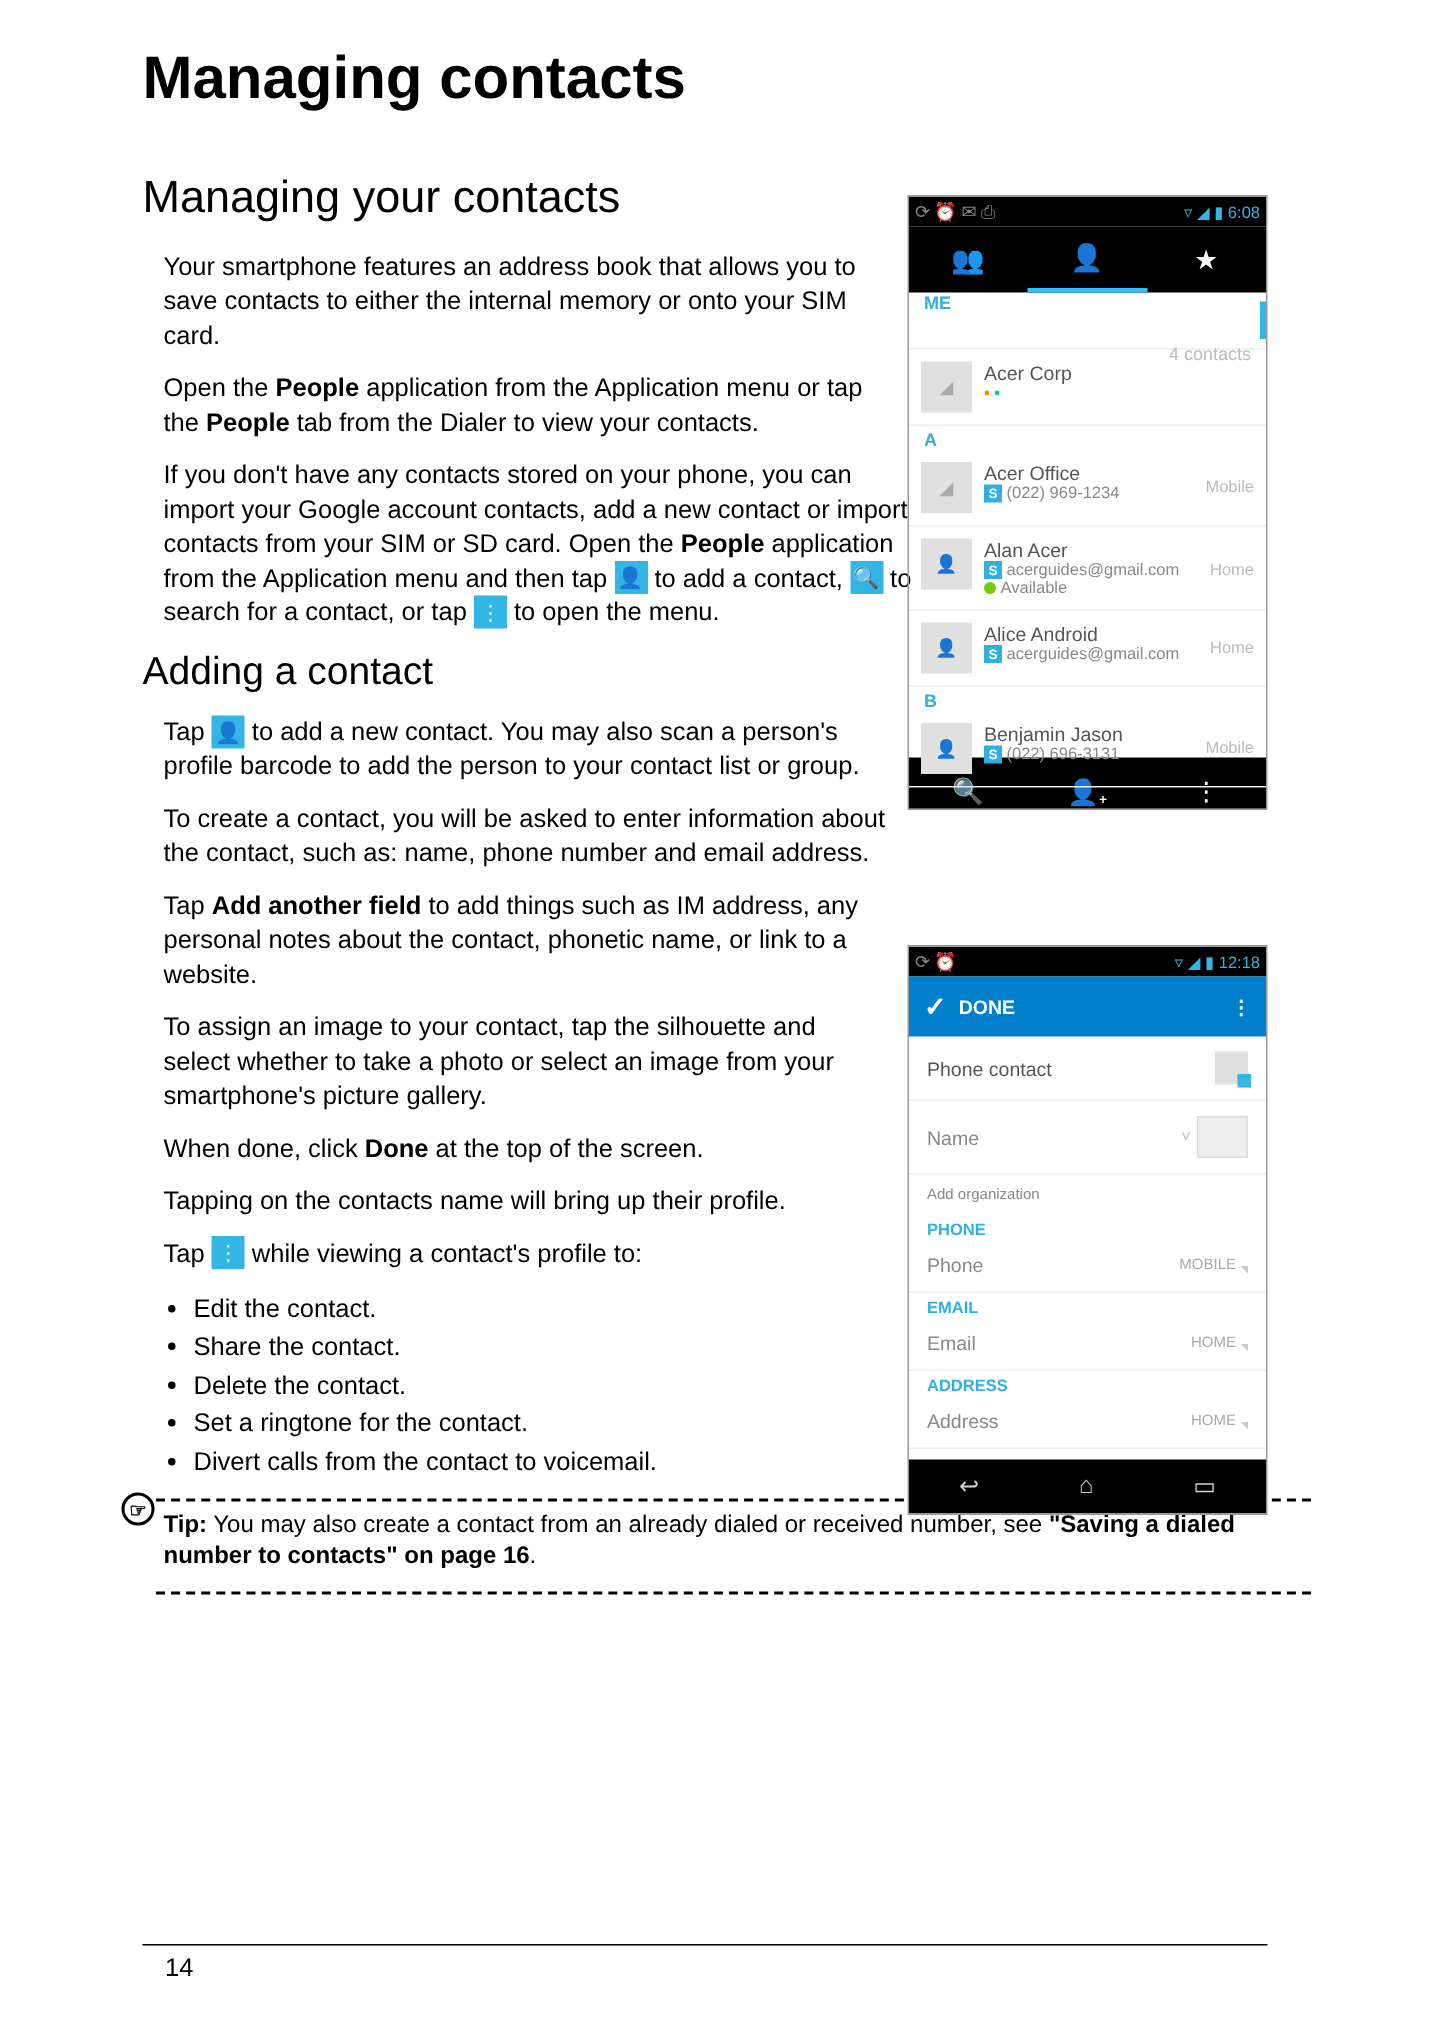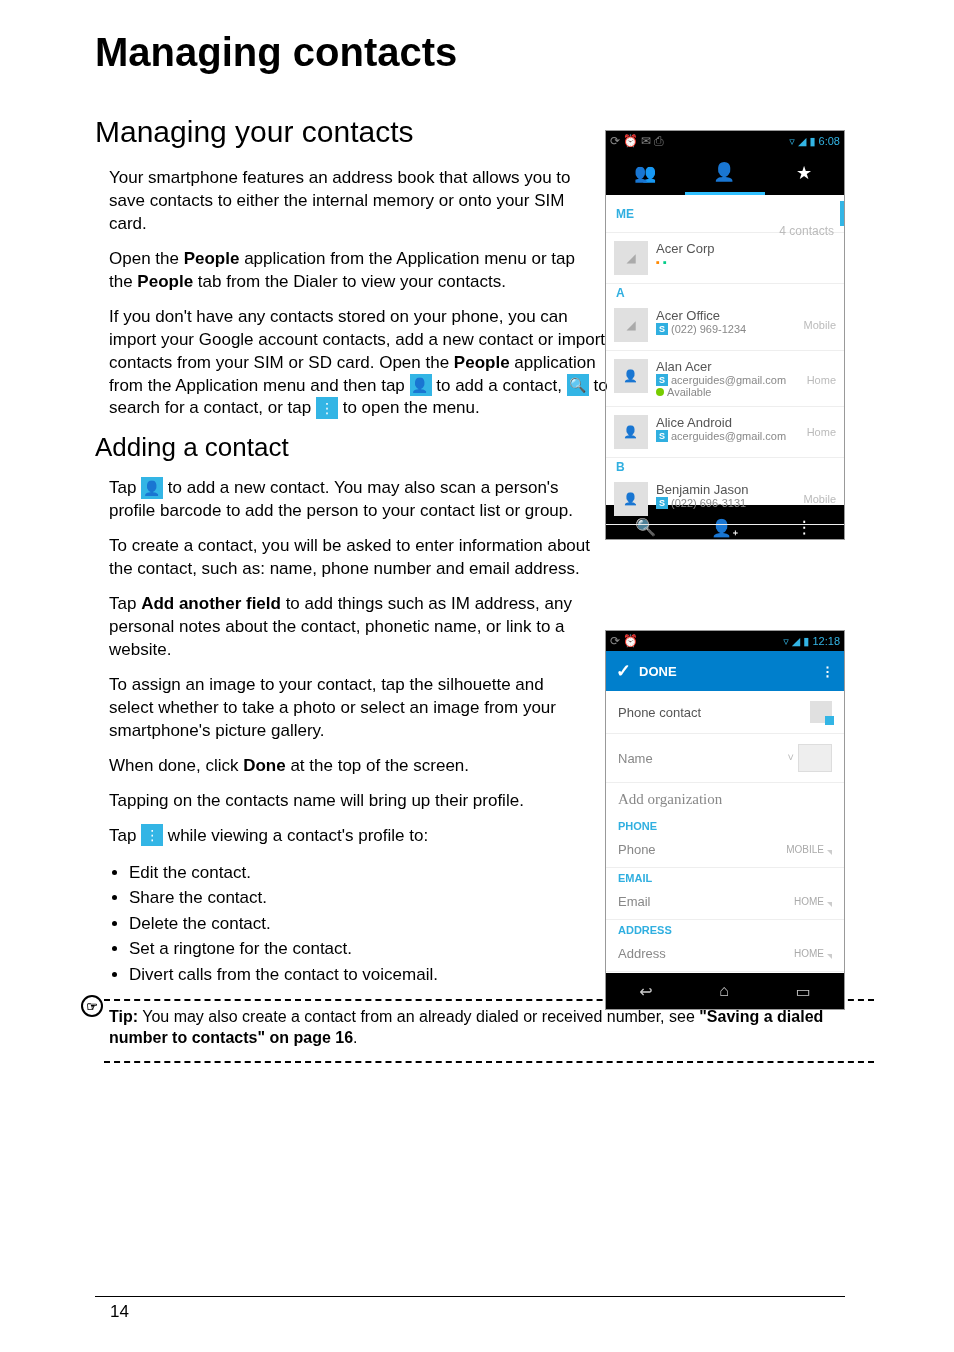--- a/index.html
+++ b/index.html
@@ -30,21 +30,21 @@
   .shot { position:absolute; border:1px solid #999; width:240px; font-size:12px; overflow:hidden;}
   .shot1 { top:130px; right:95px; height:410px;}
   .shot2 { top:630px; right:95px; height:380px;}
   .status-bar { height:20px; background:#000; color:#ccc; font-size:11px; display:flex; align-items:center; justify-content:space-between; padding:0 4px;}
   .status-left span{ margin-right:3px; color:#888; font-size:12px;}
   .status-right { color:#33b5e5;text-align:center;}
   .tabs { height:44px; background:#000; display:flex; }
   .tab { width:33.3%; display:flex; align-items:center; justify-content:center; color:#fff; font-size:18px;}
   .tab.active { border-bottom:3px solid #30c0ff; }
   .tab-glyph { color:#fff; }
-  .me-row { display:flex; align-items:center; height:38px; padding:0 10px; justify-content:space-between; border-bottom:1px solid #eee; position:relative;}
+  .me-row { display:flex; height:38px; padding:0 10px; justify-content:space-between; border-bottom:1px solid #eee; position:relative;}
   .me-label { color:#30afe0; font-weight:700; font-size:12px; }
   .me-count { color:#bbb; font-size:12px;margin-top:34px;}
   .me-stripe { position:absolute; right:0; top:6px; bottom:6px; width:4px; background:#33b5e5;}
   .contact-row { display:flex; padding:8px; border-bottom:1px solid #eee; position:relative;}
   .avatar { width:34px; height:34px; background:#e0e0e0; margin-right:8px; flex-shrink:0; display:flex; align-items:center; justify-content:center; color:#aaa;}
   .c-main { flex:1; min-width:0;}
   .c-name { color:#555; font-size:13px;}
   .c-sub { font-size:11px; color:#888; display:flex; align-items:center; gap:3px;}
   .c-sub .s { display:inline-block; width:12px; height:12px; background:#30afe0; color:#fff; font-size:9px; text-align:center; line-height:12px; font-weight:700;}
   .c-right { color:#bbb; font-size:11px; align-self:center;}
@@ -57,21 +57,21 @@
 
   
   .done-bar { height:40px; background:#007fcc; color:#fff; display:flex; align-items:center; padding:0 10px; font-size:13px; font-weight:700; justify-content:space-between;}
   .done-left { display:flex; align-items:center; gap:8px;}
   .chk { font-size:18px;}
   .form-row { padding:10px 12px; display:flex; justify-content:space-between; align-items:center; font-size:13px; border-bottom:1px solid #eee; color:#888;}
   .form-label { color:#30afe0; font-size:11px; font-weight:700; padding:4px 12px 0 12px;}
   .small-right { font-size:10px; color:#aaa; position:relative;}
   .tri { display:inline-block; width:0; height:0; border-left:5px solid transparent; border-top:5px solid #ccc; margin-left:3px; vertical-align:bottom;}
   .add-another { margin:14px 20px; text-align:center; background:#eee; border:1px solid #ccc; padding:6px; font-size:12px; color:#555;}
-  .org-row { padding:8px 12px; font-size:15px; color:#888;font-family:Liberation Serif, serif;}
+  .org-row { padding:8px 12px; font-size:10px; color:#888;}
   .contact-pic { width:22px; height:22px; background:#e0e0e0; position:relative;}
   .contact-pic::after { content:''; position:absolute; right:-2px; bottom:-2px; width:9px; height:9px; background:#33b5e5; color:#fff;}
   .name-photo { width:34px; height:28px; background:#eee; border:1px solid #ddd; position:relative;}
   .dropdown-v { color:#bbb; font-size:11px; margin-right:4px;}
 </style>
 </head>
 <body>
 
 <div class="page">
   <h1>Managing contacts</h1>

